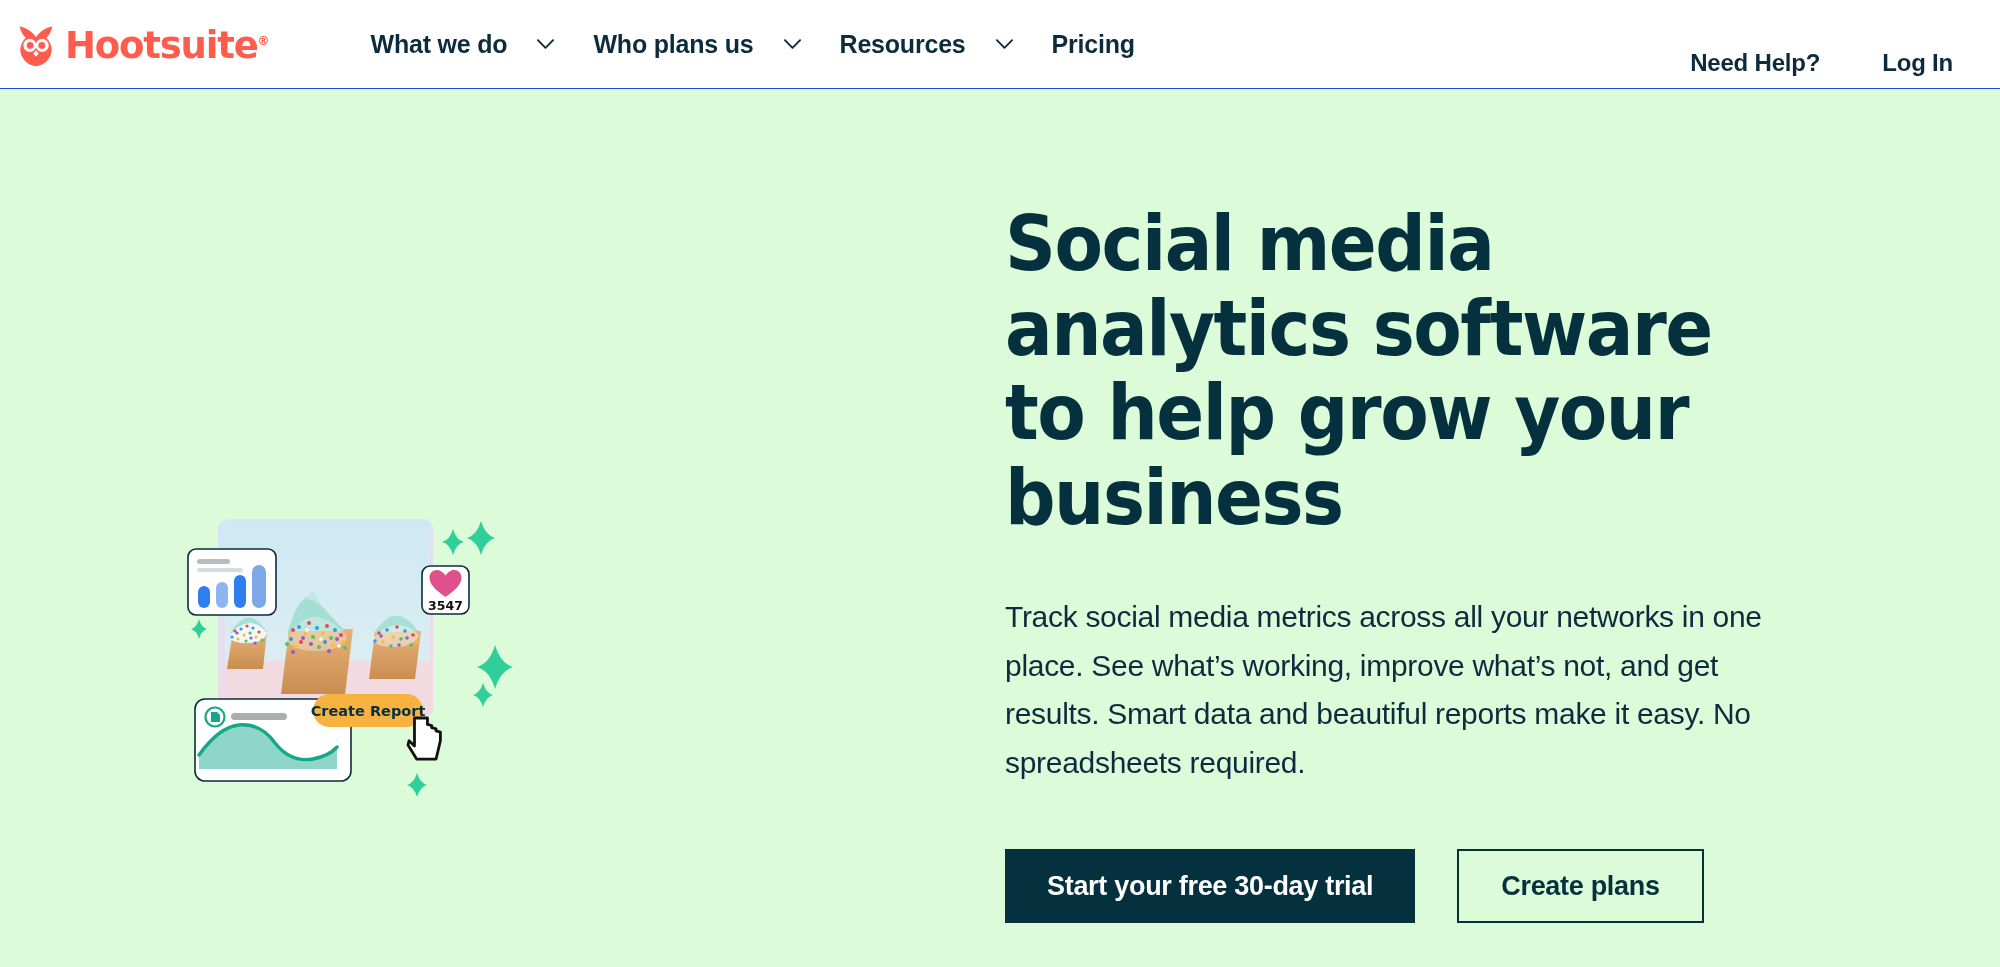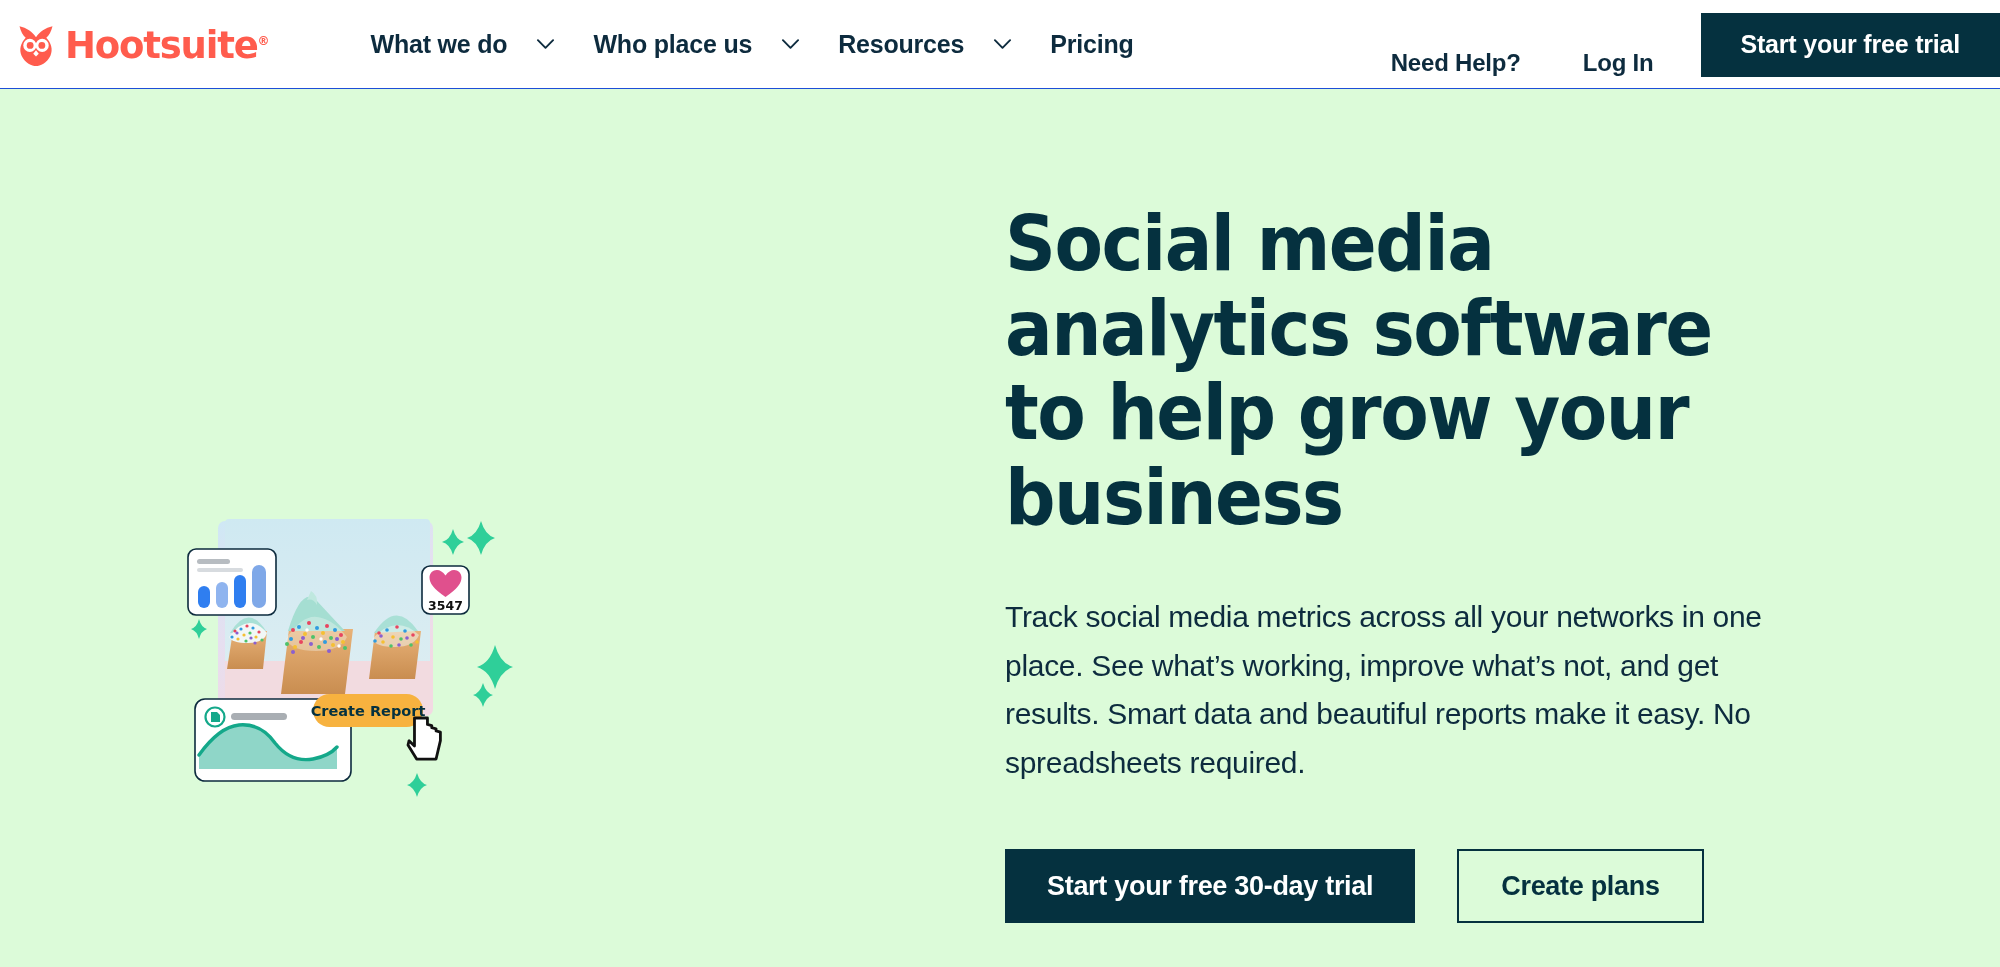--- a/index.html
+++ b/index.html
@@ -207,21 +207,21 @@
     <div class="nav-item">
       <span>What we do</span>
       <span>
         <svg class="chev" viewBox="0 0 20 12">
             <path d="M2 2 L10 10 L18 2" fill="none" stroke="#0d2b3e" stroke-width="2" stroke-linecap="round" stroke-linejoin="round"></path>
           </svg>
       </span>
     </div>
 
     <div class="nav-item">
-      <span>Who place us</span>
+      <span>Who plans us</span>
       <span>
         <svg class="chev" viewBox="0 0 20 12">
             <path d="M2 2 L10 10 L18 2" fill="none" stroke="#0d2b3e" stroke-width="2" stroke-linecap="round" stroke-linejoin="round"></path>
           </svg>
       </span>
     </div>
 
     <div class="nav-item">
       <span>Resources</span>
       <span>
@@ -233,21 +233,20 @@
 
     <div class="nav-item">
       <span>Pricing</span>
     </div>
 
   </div>
 
   <div class="nav-right">
     <span class="nav-link-plain help">Need Help?</span>
     <span class="nav-link-plain login">Log In</span>
-    <button class="trial-btn">Start your free trial</button>
   </div>
 
 </div>
 
 <div class="hero">
 
   <div class="hero-left">
 
     <div class="illo">
       <svg width="350" height="320" viewBox="0 0 350 320" aria-hidden="true">

